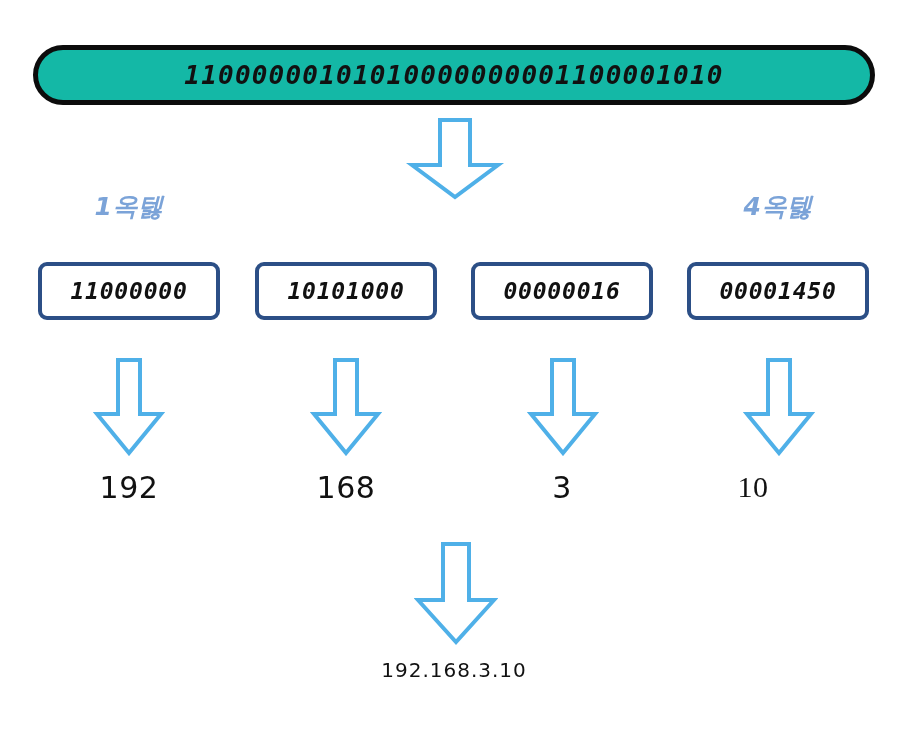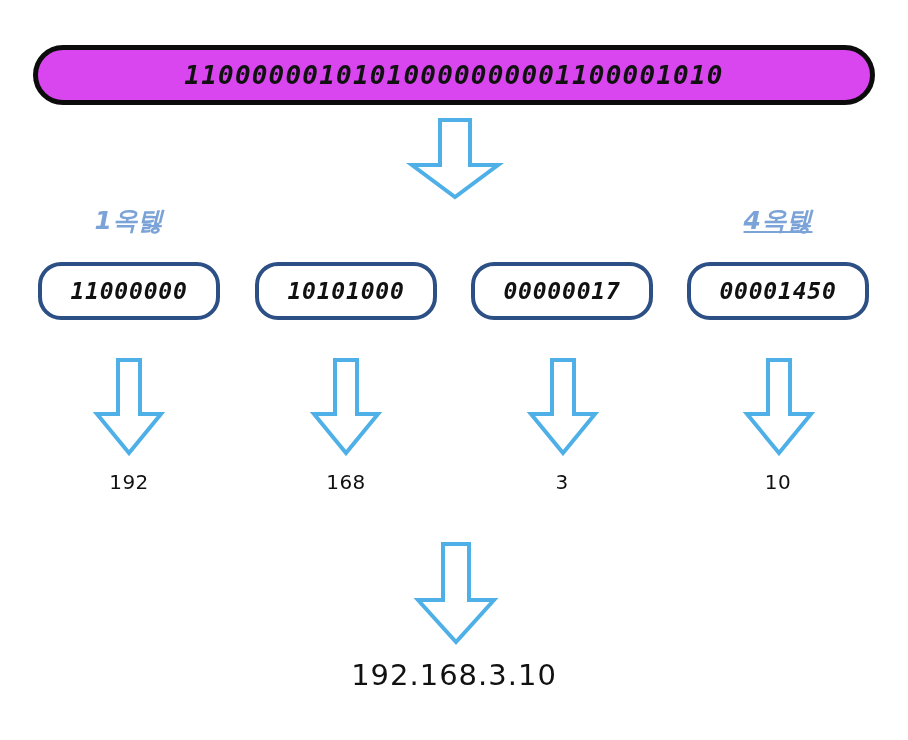--- a/index.html
+++ b/index.html
@@ -22,58 +22,58 @@
   
   .binary-banner {
     position: absolute;
     left: 33px;
     top: 45px;
     width: 842px;
     height: 60px;
     box-sizing: border-box;
     border: 5px solid #0c0c0c;
     border-radius: 30px;
-    background: #d946ef;
+    background: #14b8a6;
     display: flex;
     align-items: center;
     justify-content: center;
   }
   .binary-banner-text {
     font-family: "DejaVu Sans Mono", monospace;
     font-size: 26px;
     font-weight: 700;
     font-style: italic;
     letter-spacing: 1.2px;
     color: #111111;
     white-space: nowrap;
   }
 
   
   .octet-label {
     position: absolute;
-    top: 204px;
+    top: 190px;
     width: 182px;
     text-align: center;
     font-family: "DejaVu Sans", sans-serif;
     font-size: 25px;
     font-weight: 700;
     font-style: italic;
     color: #7ba3d8;
     letter-spacing: 0.5px;
   }
 
   
   .octet-box {
     position: absolute;
     top: 262px;
     width: 182px;
     height: 58px;
     box-sizing: border-box;
     border: 4px solid #2c4f86;
-    border-radius: 23px;
+    border-radius: 9px;
     background: #ffffff;
     display: flex;
     align-items: center;
     justify-content: center;
   }
   .octet-box-text {
     font-family: "DejaVu Sans Mono", monospace;
     font-size: 23px;
     font-weight: 700;
     font-style: italic;
@@ -82,35 +82,35 @@
     white-space: nowrap;
   }
 
   
   .decimal-value {
     position: absolute;
     top: 470px;
     width: 182px;
     text-align: center;
     font-family: "DejaVu Sans", sans-serif;
-    font-size: 20px;
+    font-size: 30px;
     font-weight: 400;
     color: #111111;
     letter-spacing: 0.5px;
   }
 
   
   .final-ip {
     position: absolute;
     left: 0;
     top: 658px;
     width: 908px;
     text-align: center;
     font-family: "DejaVu Sans", sans-serif;
-    font-size: 29px;
+    font-size: 20px;
     font-weight: 400;
     color: #111111;
     letter-spacing: 1px;
   }
 
   
   .arrow {
     position: absolute;
   }
   .arrow svg { display: block; }
@@ -133,24 +133,24 @@
   <div class="octet-label" style="left:38px;">1옥텛</div>
   <div class="octet-box" style="left:38px;">
     <span class="octet-box-text">11000000</span>
   </div>
 
   <div class="octet-box" style="left:255px;text-align:center;">
     <span class="octet-box-text">10101000</span>
   </div>
 
   <div class="octet-box" style="left:471px;">
-    <span class="octet-box-text">00000017</span>
+    <span class="octet-box-text">00000016</span>
   </div>
 
-  <div class="octet-label" style="left:687px;text-decoration:underline;">4옥텛</div>
+  <div class="octet-label" style="left:687px;">4옥텛</div>
   <div class="octet-box" style="left:687px;">
     <span class="octet-box-text">00001450</span>
   </div>
 
   <div class="arrow" style="left:93px; top:358px;">
     <svg width="72" height="98" viewBox="0 0 72 98">
       <polygon points="25,2 47,2 47,56 68,56 36,95 4,56 25,56" fill="none" stroke="#4FB0E8" stroke-width="4" stroke-linejoin="miter"></polygon>
     </svg>
   </div>
   <div class="arrow" style="left:310px; top:358px;">
@@ -165,21 +165,21 @@
   </div>
   <div class="arrow" style="left:743px; top:358px;">
     <svg width="72" height="98" viewBox="0 0 72 98">
       <polygon points="25,2 47,2 47,56 68,56 36,95 4,56 25,56" fill="none" stroke="#4FB0E8" stroke-width="4" stroke-linejoin="miter"></polygon>
     </svg>
   </div>
 
   <div class="decimal-value" style="left:38px;">192</div>
   <div class="decimal-value" style="left:255px;">168</div>
   <div class="decimal-value" style="left:471px;">3</div>
-  <div class="decimal-value" style="left:687px;">10</div>
+  <div class="decimal-value" style="left:662px;font-family:Liberation Serif, serif;">10</div>
 
   <div class="arrow" style="left:414px; top:542px;">
     <svg width="84" height="104" viewBox="0 0 84 104">
       <polygon points="29,2 55,2 55,58 80,58 42,100 4,58 29,58" fill="none" stroke="#4FB0E8" stroke-width="4" stroke-linejoin="miter"></polygon>
     </svg>
   </div>
 
   <div class="final-ip">192.168.3.10</div>
 
 </div>

